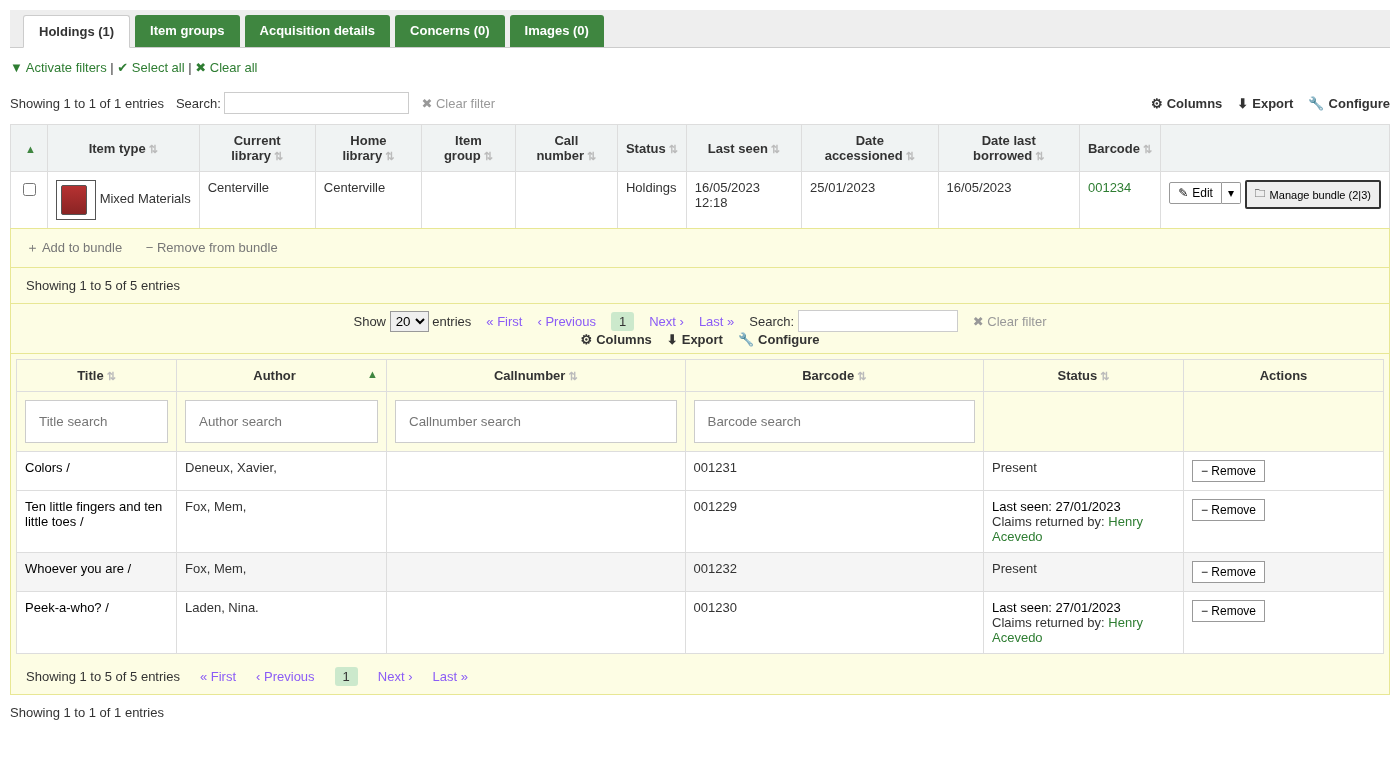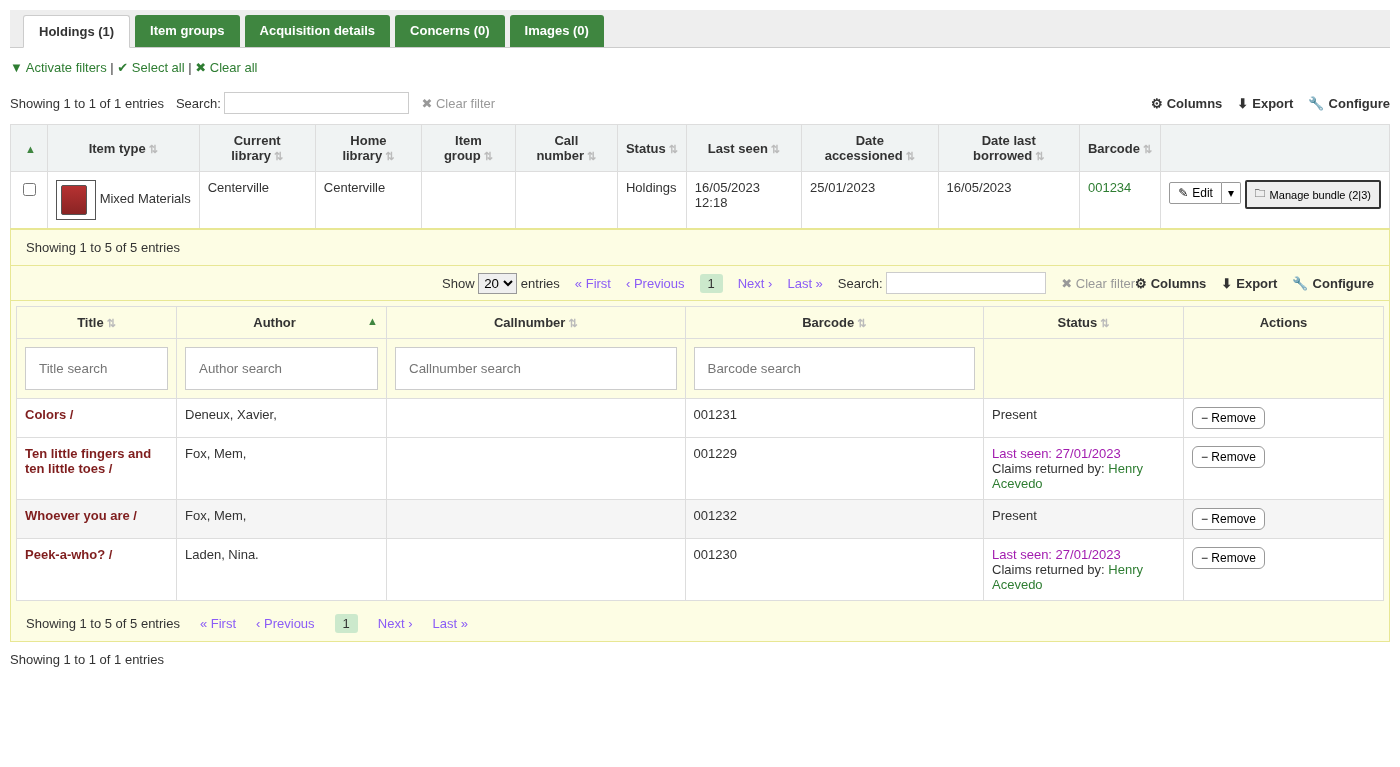--- a/index.html
+++ b/index.html
@@ -133,24 +133,25 @@
 }
 .nested-toolbar {
   padding: 10px 15px;
   color: #777;
 }
 .nested-toolbar a { color: #777; margin-right: 20px; cursor: pointer; }
 .nested-summary { padding: 10px 15px; border-top: 1px solid #e8e794; }
 .pager-controls {
   padding: 6px 15px;
   display: flex;
-  justify-content: flex-end;
+  justify-content: center;
   align-items: center;
   border-top: 1px solid #e8e794;
   border-bottom: 1px solid #e8e794;
+  flex-direction: column;
 }
 .pager-left { display: flex; align-items: center; gap: 15px; }
 .pager-right { display: flex; align-items: center; gap: 15px; }
 .pager-link { color: #8b5cf6; cursor: pointer; }
 .pager-current { background: #cce9cc; padding: 2px 8px; border-radius: 3px; }
 .nested-table {
   width: calc(100% - 10px);
   border-collapse: collapse;
   background: #fff;
   margin: 5px;
@@ -165,31 +166,31 @@
 .nested-table td {
   border: 1px solid #ddd;
   padding: 8px;
   vertical-align: top;
 }
 .nested-table .filter-row input {
   width: 100%;
   border: 1px solid #ccc;
   padding: 13px;
 }
-.title-link { color: #7f1d1d; font-weight: bold; cursor: pointer; margin-top: 21px; }
+.title-link { color: #000000; font-weight: normal; cursor: pointer; margin-top: 21px; }
 .alt-row { background: #f5f5f5; }
 .remove-btn {
   border: 1px solid #999;
   background: #fff;
   padding: 3px 8px;
   cursor: pointer;
-  border-radius: 6px;
+  border-radius: 0;
   font-size: 12px;
 }
-.status-warn { color: #a21caf; }
+.status-warn { color: #000000; }
 .person-link { color: #2e7d32; cursor: pointer; }
 .icon { display:inline-block; }
 select { border:1px solid #999; padding:1px; }
 .bottom-summary { padding: 10px 0 0 0; }
 .pager-bottom {
   padding: 8px 15px;
   display: flex;
   align-items: center;
   gap: 20px;
 }
@@ -289,20 +290,30 @@
           <span class="icon">🗀</span>
           <span>Manage bundle (2|3)</span>
         </button>
       </td>
     </tr>
   </tbody>
 </table>
 
 <div class="nested-panel">
 
+  <div class="nested-toolbar">
+    <a>
+      <span class="icon">＋</span>
+      <span>Add to bundle</span>
+    </a>
+    <a>
+      <span class="icon">−</span>
+      <span>Remove from bundle</span>
+    </a>
+  </div>
 
   <div class="nested-summary">Showing 1 to 5 of 5 entries</div>
 
   <div class="pager-controls">
     <div class="pager-left">
       <span>
         <span>Show</span>
         <select><option>20</option></select>
         <span>entries</span>
       </span>

